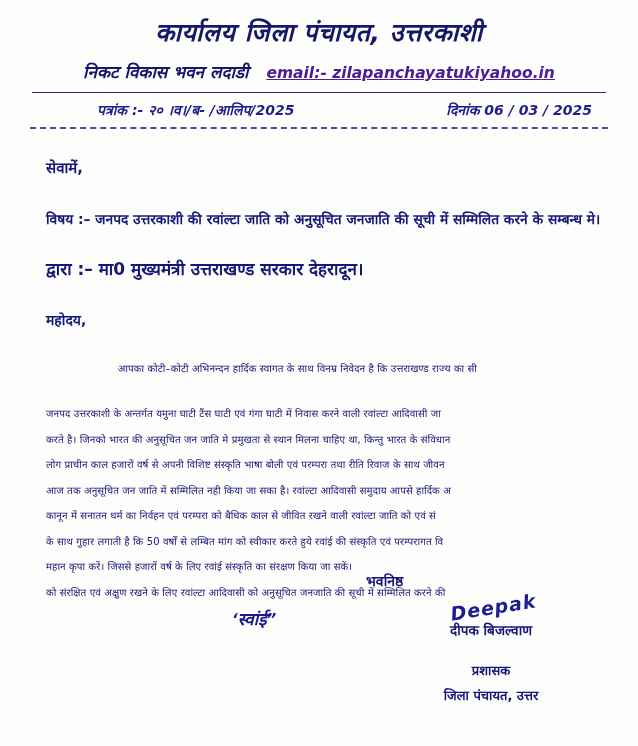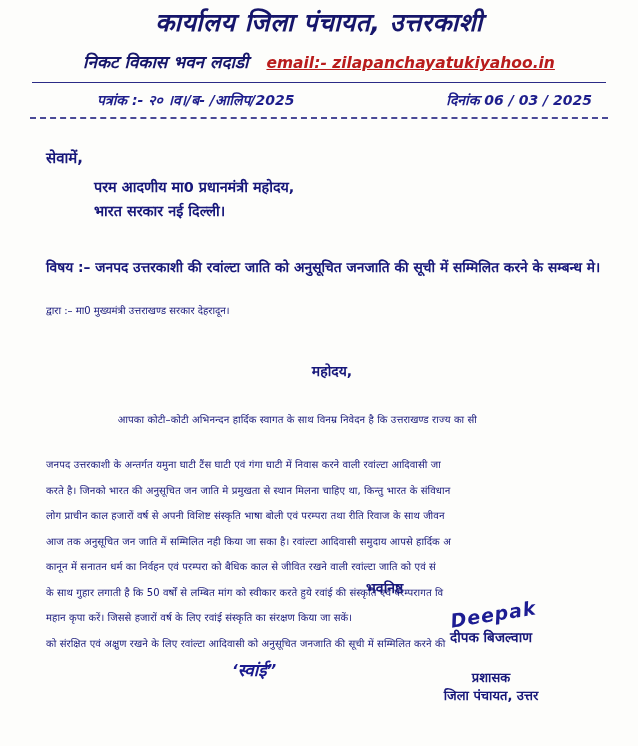--- a/index.html
+++ b/index.html
@@ -17,21 +17,21 @@
   }
   .page {
     position: absolute;
     inset: 0;
     background: #fdfdfb;
   }
 
   
   .letterhead {
     text-align: center;
-    padding-top: 4px;
+    padding-top: 14px;
   }
   .org-title {
     font-family: "DejaVu Sans", sans-serif;
     font-size: 25px;
     font-weight: bold;
     letter-spacing: 0.5px;
     color: #16166b;
     font-style: italic;
   }
   .subline {
@@ -44,21 +44,21 @@
   }
   .addr {
     font-size: 17px;
     font-weight: bold;
     color: #16166b;
     font-style: italic;
   }
   .email {
     font-size: 15.5px;
     font-weight: bold;
-    color: #b91c1c;
+    color: #4c1d95;
     text-decoration: underline;
     font-style: italic;
   }
 
   .rulebar {
     margin: 9px 32px 0 32px;
     border-top: 1.6px solid #2b2b86;
   }
 
   .refrow {
@@ -94,34 +94,33 @@
     font-size: 15px;
   }
   .to-block {
     margin-left: 48px;
     margin-top: 2px;
     font-weight: bold;
     font-size: 14.4px;
     line-height: 1.7;
   }
   .subject {
-    margin-top: 31px;
+    margin-top: 24px;
     font-weight: bold;
     font-size: 13.8px;
   }
   .through {
     margin-top: 22px;
-    font-weight: normal;
-    font-size: 10px;
+    font-weight: bold;
+    font-size: 17px;
   }
   .salutation {
-    margin-top: 38px;
+    margin-top: 22px;
     font-weight: bold;
     font-size: 14px;
-    text-align: center;
   }
   .para {
     margin-top: 6px;
     text-align: left;
     font-size: 10px;
     line-height: 1.95;
     white-space: pre-wrap;
     letter-spacing: 0.1px;
   }
   .para .indent { display: inline-block; width: 52px; }
@@ -167,21 +166,21 @@
     margin-top: 2px;
   }
   .signer-role {
     font-size: 13px;
     font-weight: bold;
     margin-top: 22px;
   }
   .signer-org {
     font-size: 13px;
     font-weight: bold;
-    margin-top: 0;
+    margin-top: 7px;
   }
   .clip-right {
     
     overflow: hidden;
   }
 </style>
 </head>
 <body>
 
 <div class="page clip-right">
@@ -198,24 +197,20 @@
 
   <div class="refrow">
     <span class="handwrite">पत्रांक :- २० ।व।/ब- /आलिप/2025</span>
     <span class="handwrite">दिनांक 06 / 03 / 2025</span>
   </div>
 
   <div class="dashrule"></div>
 
   <div class="body">
     <div class="to-line">सेवामें,</div>
-    <div class="to-block">
-      <div>परम आदणीय मा0 प्रधानमंत्री महोदय,</div>
-      <div>भारत सरकार नई दिल्ली।</div>
-    </div>
 
     <div class="subject">विषय :– जनपद उत्तरकाशी की रवांल्टा जाति को अनुसूचित जनजाति की सूची में सम्मिलित करने के सम्बन्ध मे।</div>
 
     <div class="through">द्वारा :– मा0 मुख्यमंत्री उत्तराखण्ड सरकार देहरादून।</div>
 
     <div class="salutation">महोदय,</div>
 
     <div class="para">
       <span class="indent"></span><span>आपका कोटी–कोटी अभिनन्दन हार्दिक स्वागत के साथ विनम्र निवेदन है कि उत्तराखण्ड राज्य का सी</span>
     </div>

